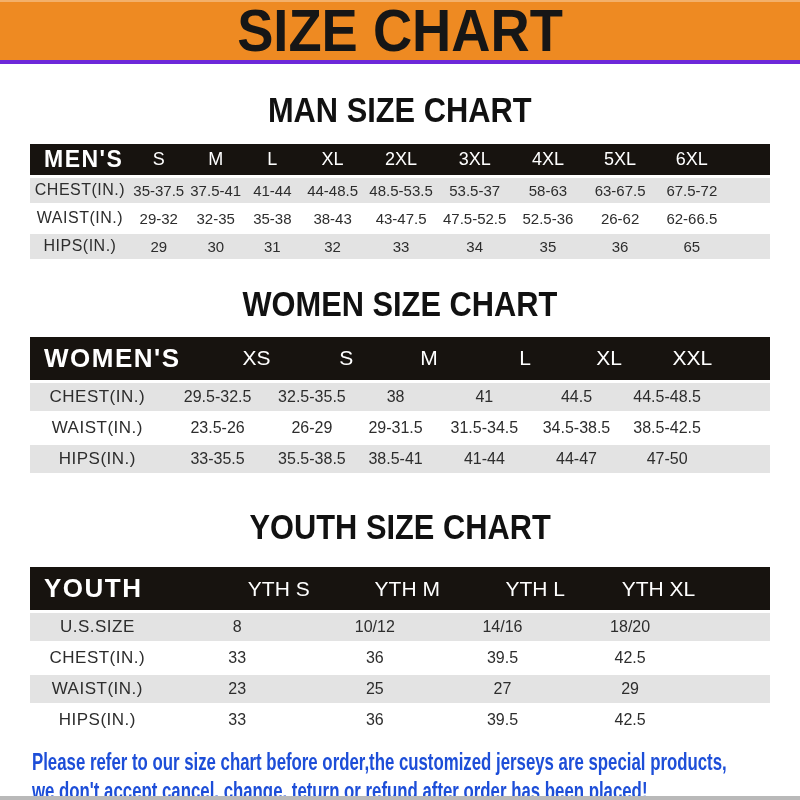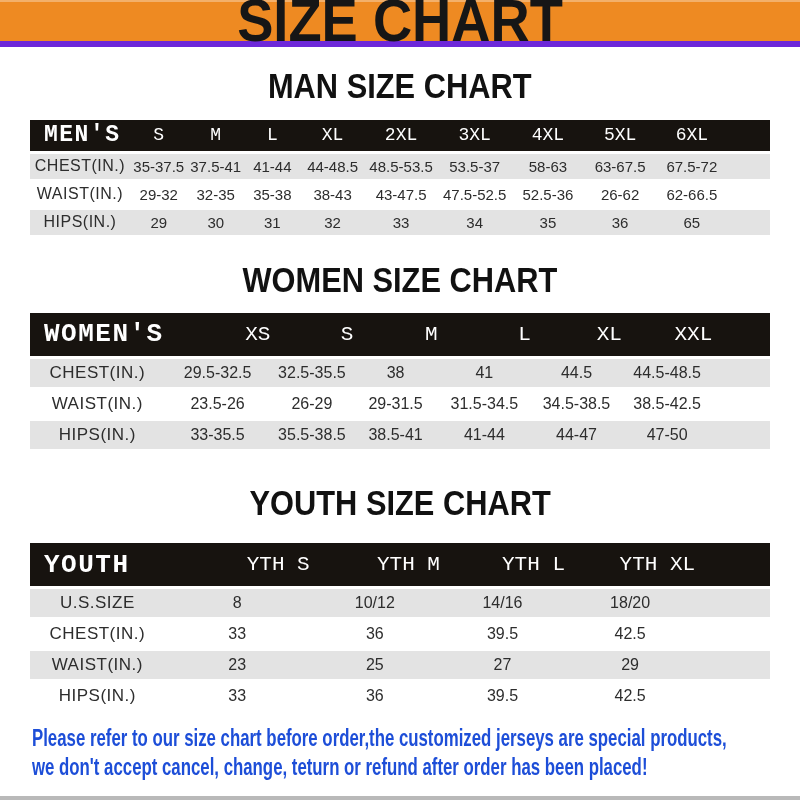--- a/index.html
+++ b/index.html
@@ -2,44 +2,44 @@
 <html><head>
 <meta charset="utf-8">
 <style>
   html,body{margin:0;padding:0;}
   body{
     width:800px;height:800px;position:relative;overflow:hidden;
     background:#ffffff;font-family:"Liberation Sans",sans-serif;
   }
   
   .banner{
-    height:47px;background:#ee8a22;display:flex;align-items:center;justify-content:center;
-    border-top:2px solid #f3b06a;border-bottom:6px solid #6d28d9;box-sizing:border-box;
+    height:64px;background:#ee8a22;display:flex;align-items:center;justify-content:center;
+    border-top:2px solid #f3b06a;border-bottom:4px solid #6d28d9;box-sizing:border-box;
   }
   .banner-title{
     font-size:59px;font-weight:700;color:#161616;line-height:1;
     display:inline-block;transform:scaleX(0.92);letter-spacing:0px;white-space:nowrap;
   }
   
   .section-title{text-align:center;}
   .section-title .condensed{
     display:inline-block;font-weight:700;color:#111;font-size:35px;line-height:1.05;
     transform:scaleX(0.88);white-space:nowrap;letter-spacing:0px;
   }
-  .sec-0 .section-title{margin-top:21px;margin-bottom:15px;}
+  .sec-0 .section-title{margin-top:28px;margin-bottom:15px;}
   .sec-1 .section-title{margin-top:24px;margin-bottom:14px;}
   .sec-2 .section-title{margin-top:33px;margin-bottom:22px;}
   
   table.size-table{
     width:740px;margin:0 auto;border-collapse:collapse;table-layout:fixed;
   }
   thead tr{border-bottom:3px solid #ffffff;}
   thead th{
     background:#17130f;color:#ffffff;font-weight:400;text-align:center;
-    padding:0;vertical-align:middle;font-family:Liberation Mono, monospace;
+    padding:0;vertical-align:middle;
   }
   .sec-0 thead th{height:31px;font-size:18px;}
   .sec-1 thead th,.sec-2 thead th{height:43px;font-size:21px;text-align:right;}
   thead th.label-cell{
     text-align:left;padding-left:14px;font-weight:700;letter-spacing:1.5px;
   }
   .sec-0 thead th.label-cell{font-size:23px;}
   .sec-1 thead th.label-cell,.sec-2 thead th.label-cell{font-size:26px;margin-top:44px;}
   tbody tr{border-bottom:3px solid #ffffff;padding-left:8px;}
   tbody tr:nth-child(odd){background:#e3e3e3;}

